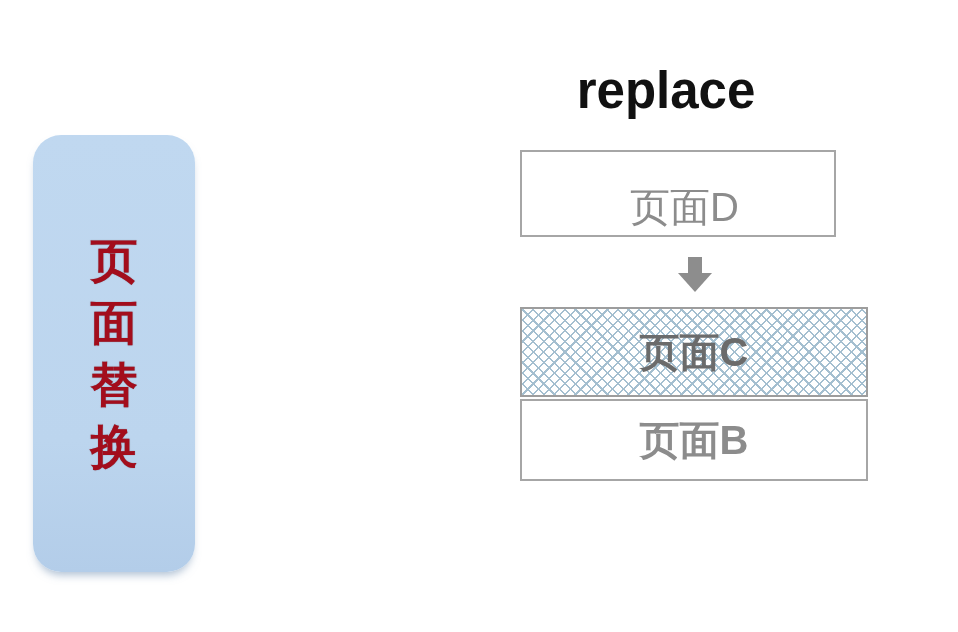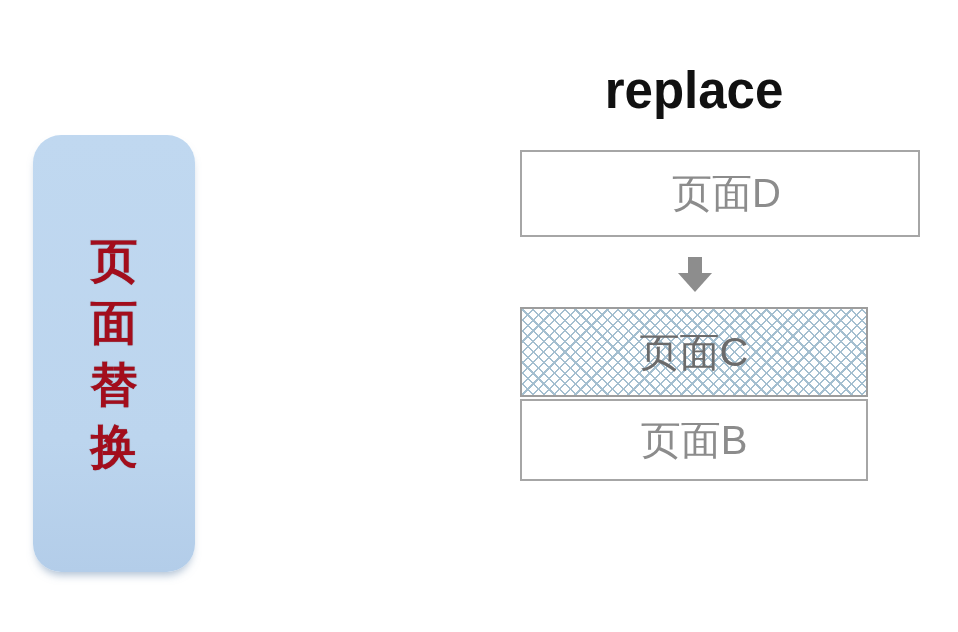--- a/index.html
+++ b/index.html
@@ -39,42 +39,42 @@
     font-size: 47px;
     line-height: 62px;
     font-weight: bold;
     color: #a30d1c;
     text-shadow: 0 0 1px rgba(60, 0, 5, 0.55);
   }
 
   
   .diagram-title {
     position: absolute;
-    left: 520px;
+    left: 492px;
     top: 62px;
     width: 348px;
     text-align: center;
     font-size: 51px;
     line-height: 58px;
     font-weight: bold;
     color: #111111;
   }
 
   
   .incoming-box {
     position: absolute;
     left: 520px;
     top: 150px;
-    width: 400px;
+    width: 316px;
     height: 87px;
     box-sizing: border-box;
     border: 2px solid #a6a6a6;
     background: #ffffff;
     display: flex;
-    align-items: center;
+    align-items: flex-end;
     justify-content: center;
     font-size: 40px;
     color: #8c8c8c;
     padding-left: 13px;
   }
 
   
   .down-arrow {
     position: absolute;
     left: 678px;
@@ -108,20 +108,21 @@
   .stack-box {
     box-sizing: border-box;
     height: 82px;
     border: 2px solid #a6a6a6;
     background: #ffffff;
     display: flex;
     align-items: center;
     justify-content: center;
     font-size: 40px;
     color: #8c8c8c;
+    font-weight: bold;
   }
   .stack-box.hatched {
     height: 90px;
     border-color: #9d9d9d;
     color: #6b6b6b;
     background-color: #ffffff;
     background-image:
       repeating-linear-gradient(45deg,  #a4bfd0 0px, #a4bfd0 1.6px, transparent 1.6px, transparent 7.5px),
       repeating-linear-gradient(135deg, #a4bfd0 0px, #a4bfd0 1.6px, transparent 1.6px, transparent 7.5px);
   }

